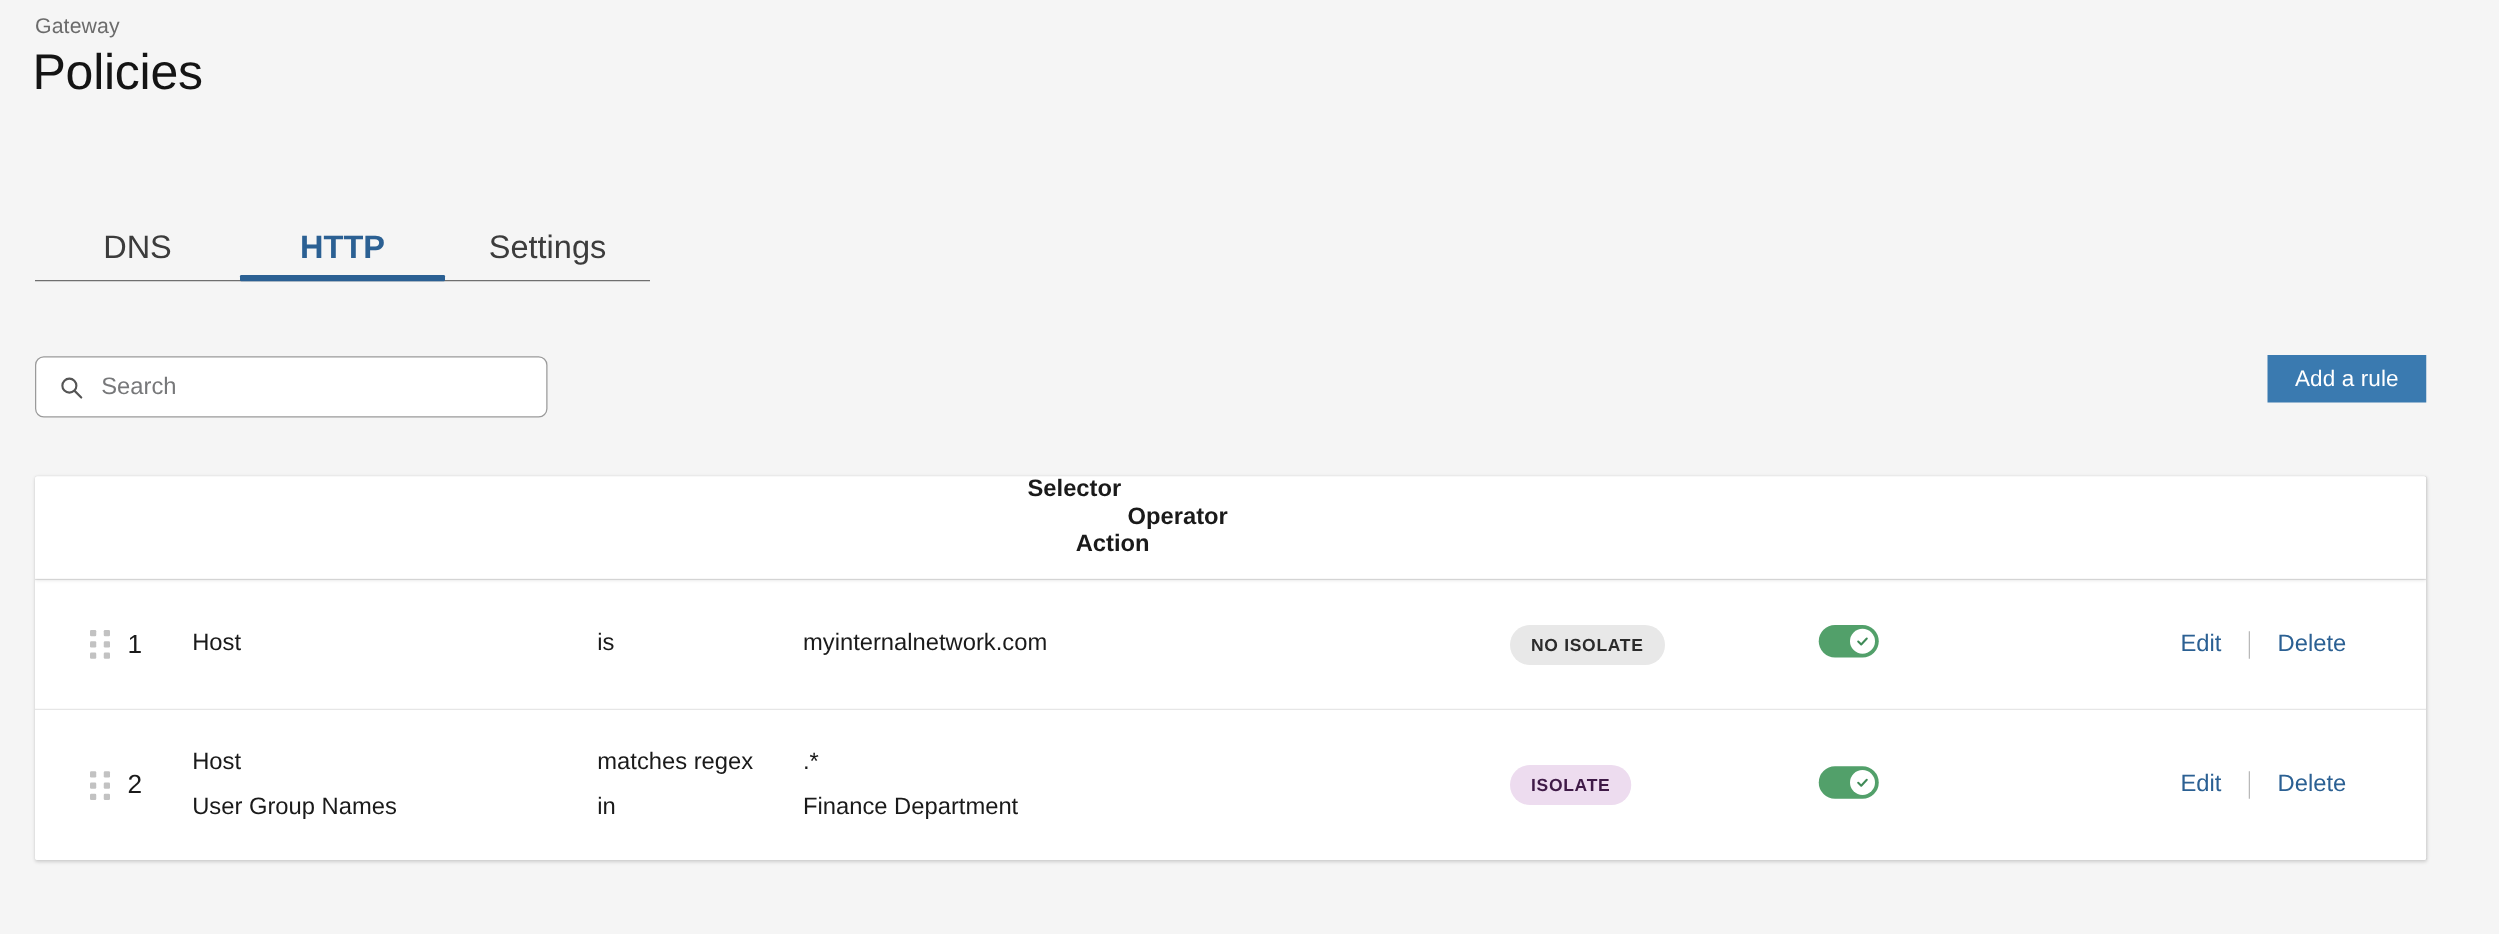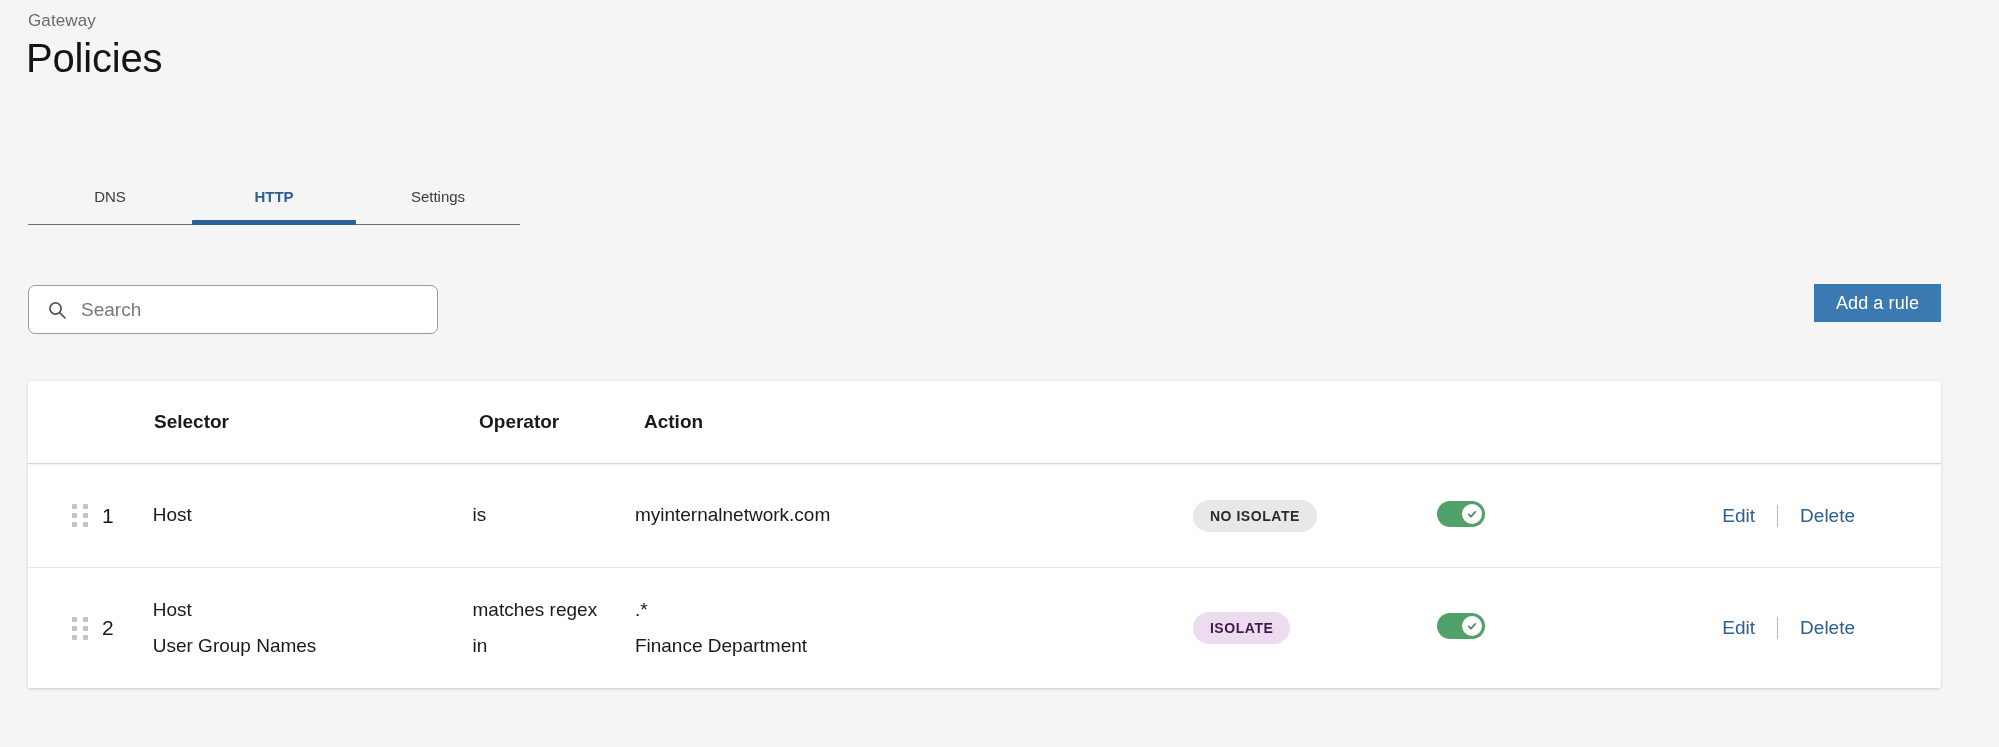--- a/index.html
+++ b/index.html
@@ -53,21 +53,21 @@
     top: 168px;
     width: 492px;
     height: 66px;
   }
   .tabs-row {
     display: flex;
     height: 58px;
     align-items: center;
   }
   .tab {
-    font-size: 15px;
+    font-size: 26px;
     color: #3c3c3c;
     text-align: center;
     cursor: pointer;
     height: 58px;
     line-height: 58px;
     position: relative;
   }
   .tab.dns   { width: 164px; }
   .tab.http  { width: 164px; font-weight: 700; color: #2b6093; }
   .tab.settings { width: 164px; }
@@ -151,20 +151,21 @@
     overflow: hidden;
   }
   .thead {
     display: flex;
     align-items: center;
     height: 82px;
     background: #ffffff;
     box-shadow: 0 1px 3px rgba(0,0,0,.13);
     position: relative;
     z-index: 2;
+    flex-direction: column;
   }
   .th {
     font-size: 19px;
     font-weight: 700;
     color: #1a1a1a;
   }
   .trow {
     display: flex;
     align-items: center;
     background: #ffffff;
@@ -174,21 +175,21 @@
   .trow.r1 { height: 104px; }
   .trow.r2 { height: 121px; }
 
   
   .c-handle  { width: 126px; display: flex; align-items: center; padding-left: 44px; }
   .c-selector{ width: 325px; }
   .c-operator{ width: 165px; }
   .c-value   { width: 567px; }
   .c-action  { width: 248px; }
   .c-enabled { width: 290px; }
-  .c-actions { flex: 1; display: flex; align-items: center; justify-content: flex-end; padding-right: 86px; }
+  .c-actions { flex: 1; display: flex; align-items: center; justify-content: flex-end; padding-right: 64px; }
 
   .drag-handle {
     display: inline-grid;
     grid-template-columns: repeat(2, 5px);
     grid-auto-rows: 5px;
     gap: 4px 6px;
     margin-right: 14px;
     cursor: grab;
   }
   .drag-handle i {

